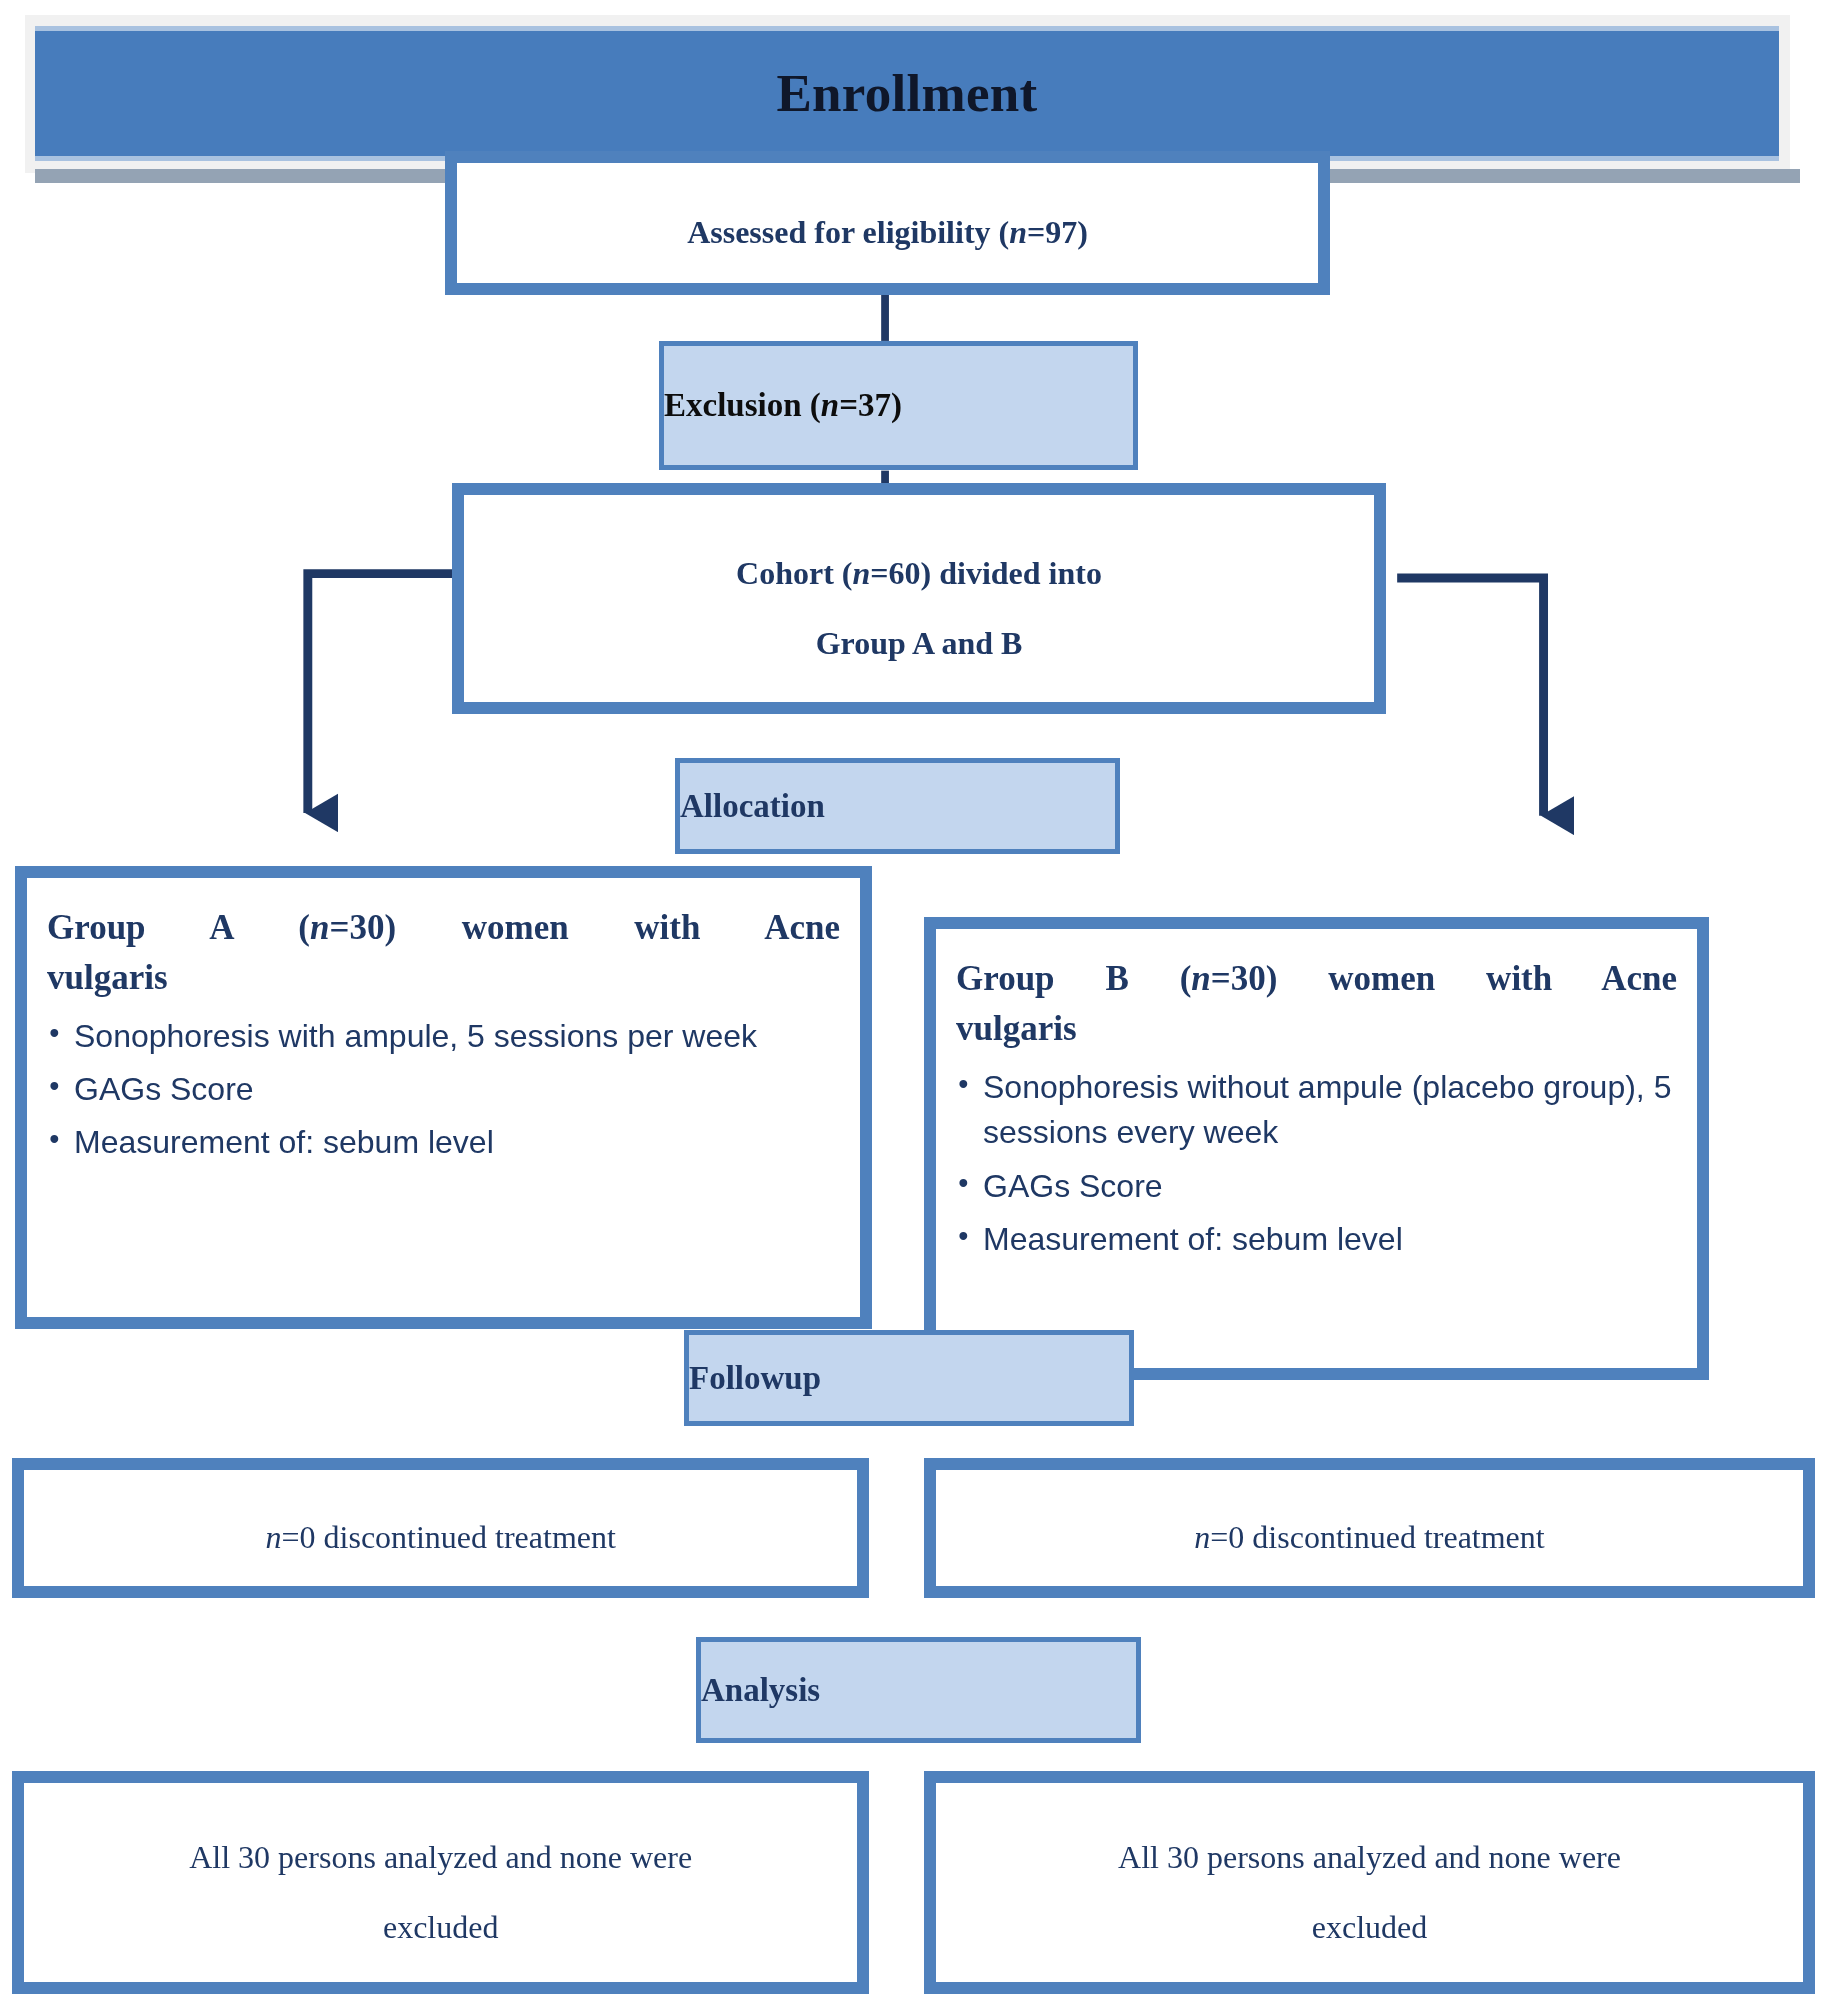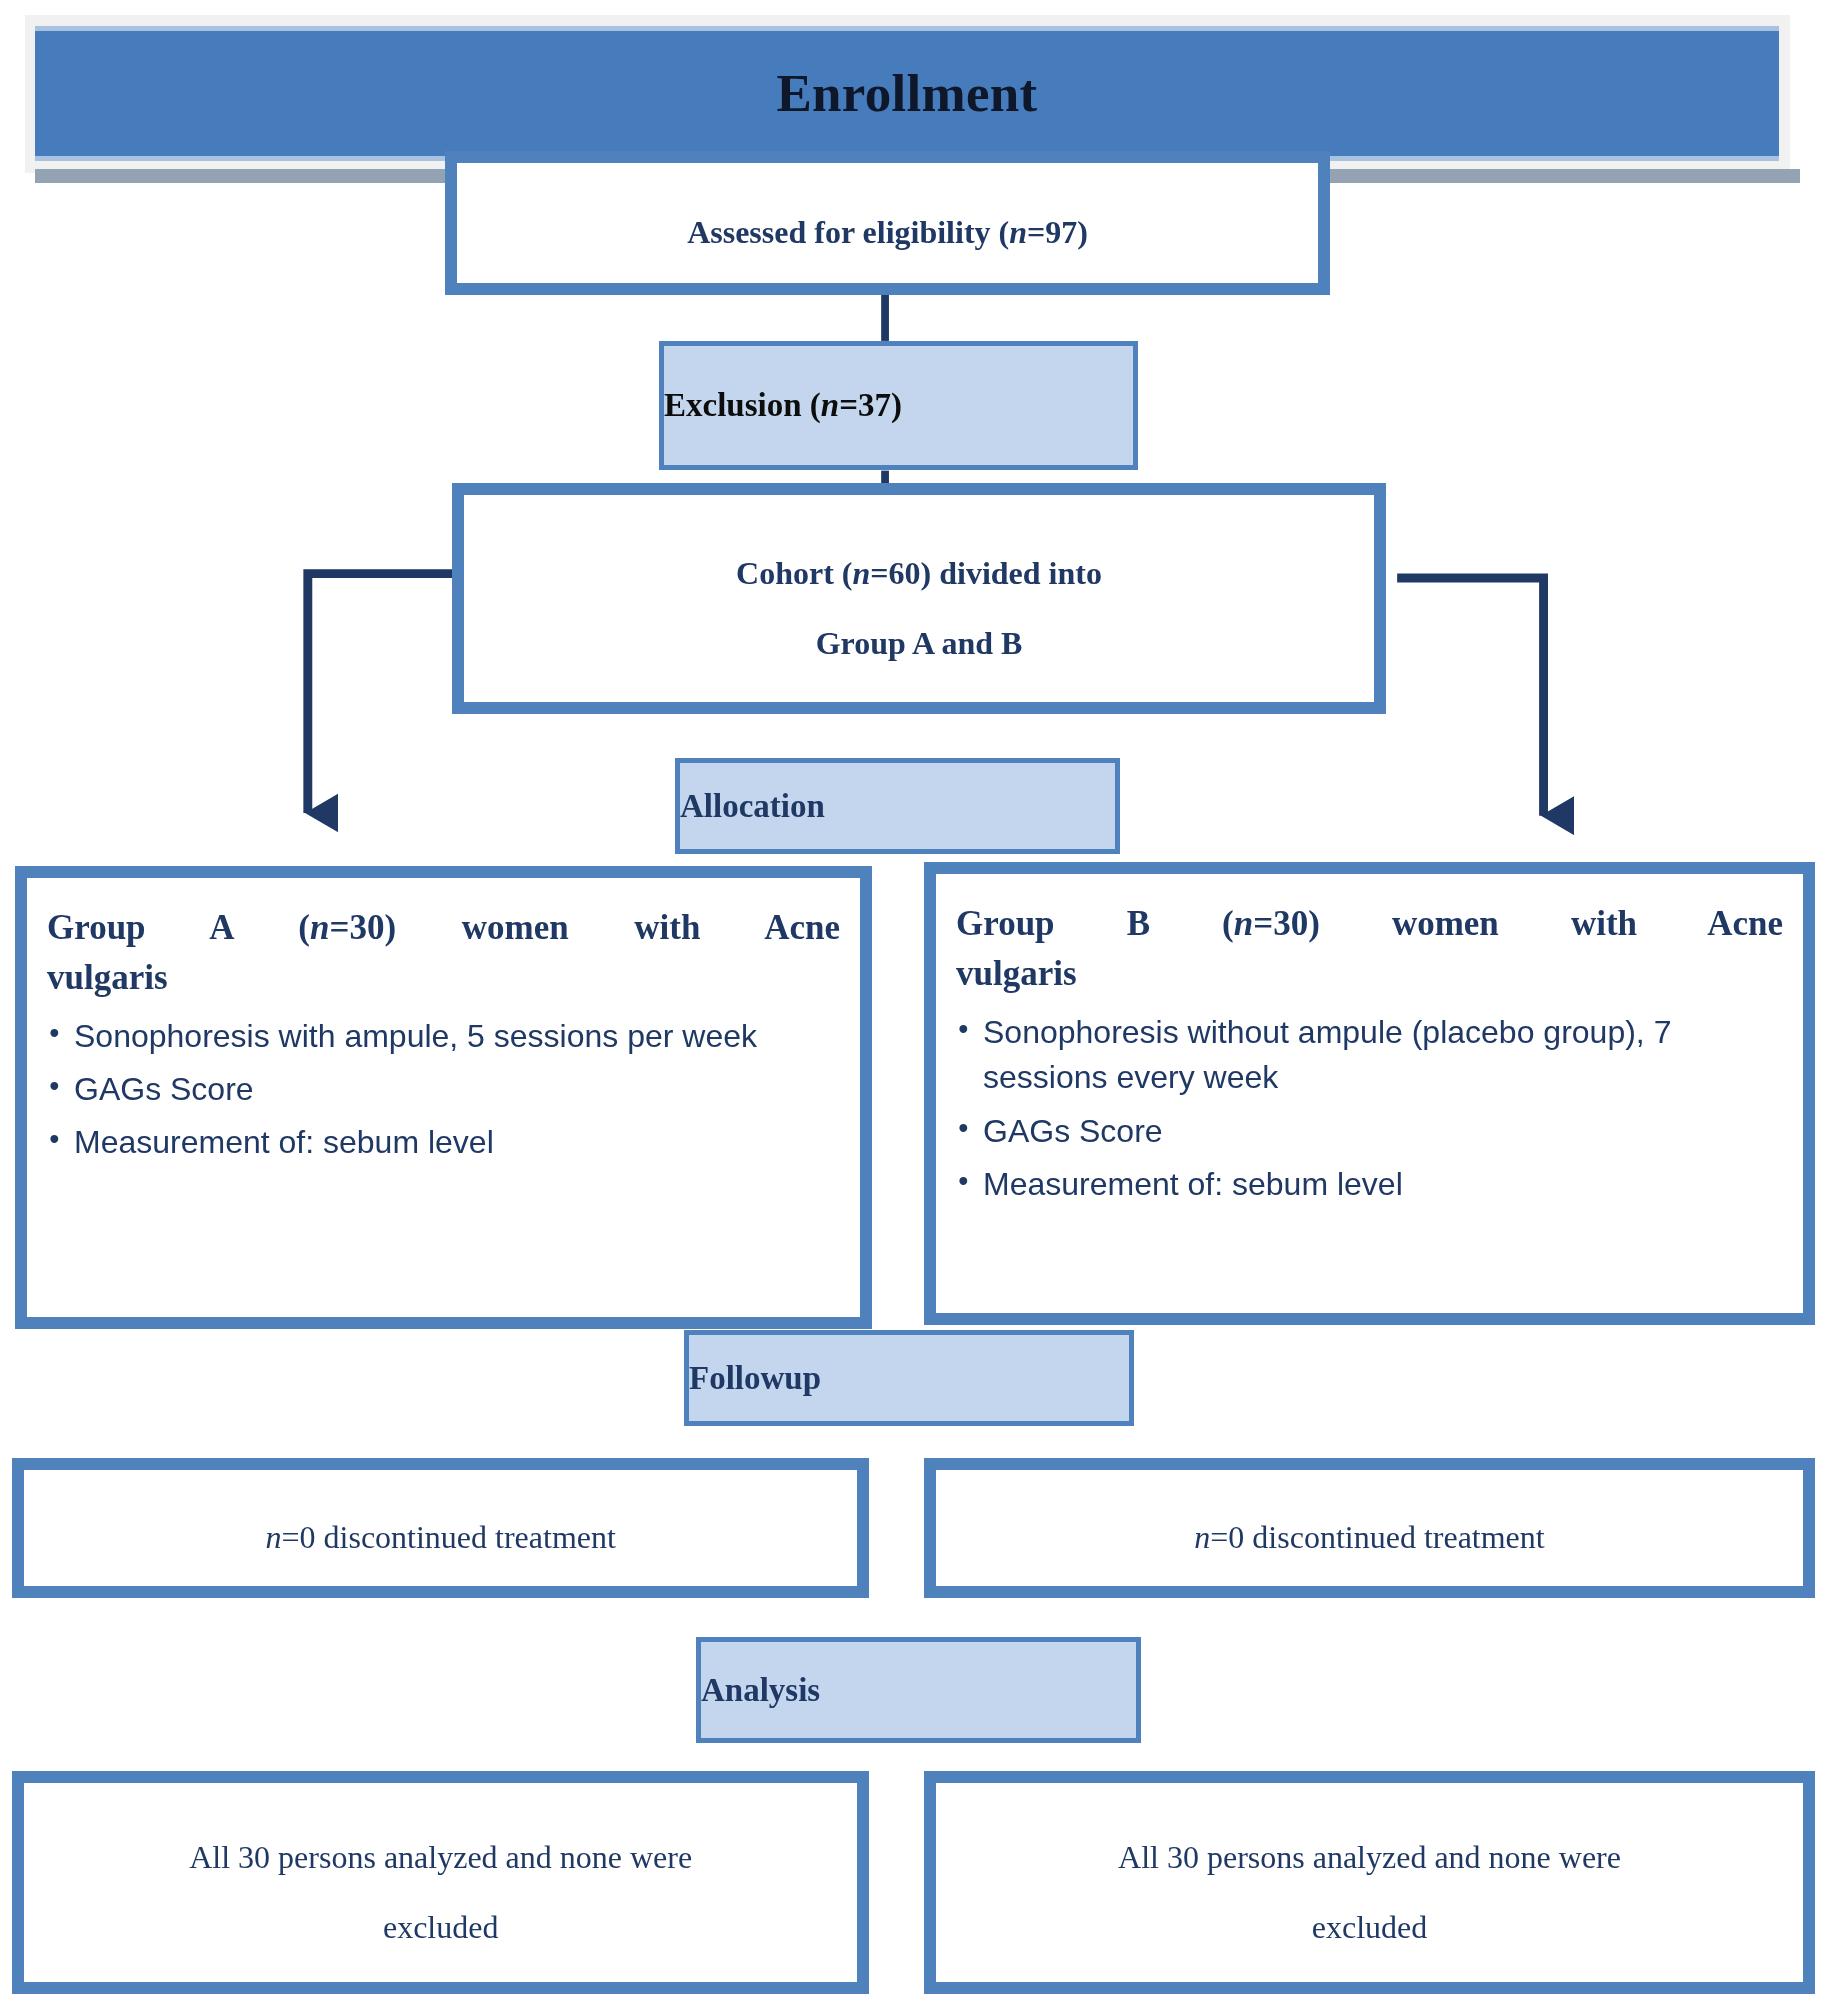--- a/index.html
+++ b/index.html
@@ -230,28 +230,28 @@
         <div class="lastline">vulgaris</div>
       </div>
       <ul class="bullets">
         <li>Sonophoresis with ampule, 5 sessions per week</li>
         <li>GAGs Score</li>
         <li>Measurement of: sebum level</li>
       </ul>
     </div>
   </div>
 
-  <div class="dbox" style="left:924px; top:862px; width:891px; height:463px;">
+  <div class="dbox" style="left:924px; top:917px; width:785px; height:463px;">
     <div class="dbox-inner" style="justify-content:flex-start; padding-top:24.5px;">
       <div class="just-head">
         <span>Group  B  (</span><span class="ital-n">n</span><span>=30)  women  with  Acne</span>
         <div class="lastline">vulgaris</div>
       </div>
       <ul class="bullets">
-        <li>Sonophoresis without ampule (placebo group), 7 sessions every week</li>
+        <li>Sonophoresis without ampule (placebo group), 5 sessions every week</li>
         <li>GAGs Score</li>
         <li>Measurement of: sebum level</li>
       </ul>
     </div>
   </div>
 
   <div class="stage" style="left:684px; top:1330px; width:450px; height:96px;">
     <div class="stage-inner">
       <span class="stage-label">Followup</span>
     </div>

